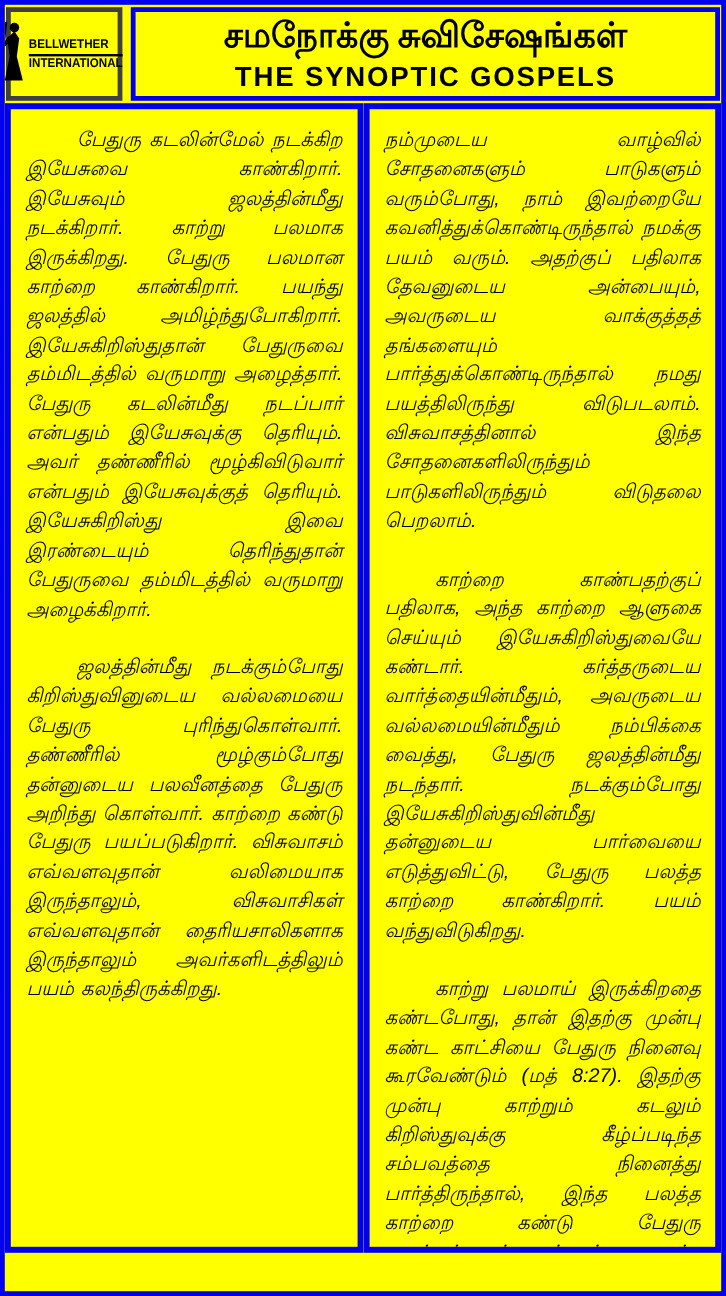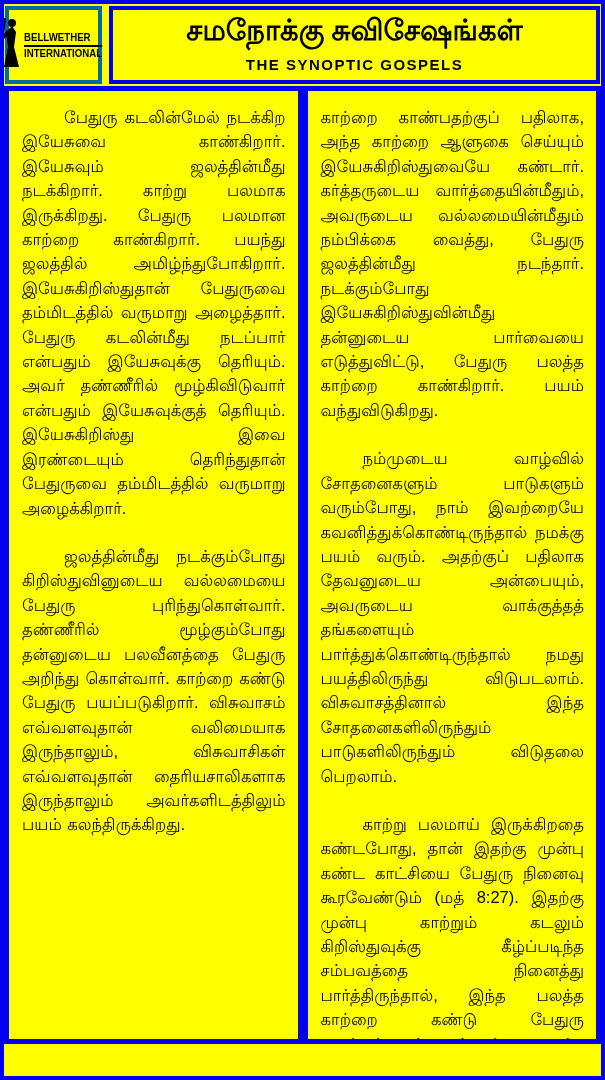--- a/index.html
+++ b/index.html
@@ -12,21 +12,21 @@
     overflow:hidden;
   }
   .header {
     display:flex;
     align-items:stretch;
     height:82px;
     padding:2px 1px;
     gap:7px;
   }
   .logo-box {
-    border:4px solid #0369a1;
+    border:4px solid #404040;
     background:#FFFF00;
     width:97px;
     display:flex;
     align-items:center;
     justify-content:center;
     gap:3px;
     padding:3px 2px;
     flex:0 0 auto;
   }
   .logo-figure { flex:0 0 auto; }
@@ -55,27 +55,28 @@
     padding:4px;
   }
   .title-tamil {
     font-family:"Liberation Serif", serif;
     font-weight:bold;
     font-size:29px;
     line-height:32px;
   }
   .title-english {
     font-weight:bold;
-    font-size:15px;
+    font-size:23px;
     line-height:25px;
     letter-spacing:1.5px;
   }
   .body-row {
     display:flex;
     height:958px;
+    font-style:italic;
   }
   .col {
     background:#FFFF00;
     border:5px solid #0000EE;
     width:50%;
     padding:14px 12px 10px 13px;
     overflow:hidden;
   }
   .col-left  { border-right-width:5px; }
   .col-right { border-left-width:5px; }
@@ -118,17 +119,17 @@
 
 
 </div>
 
 <div class="body-row">
   <div class="col col-left">
       <p>பேதுரு கடலின்மேல் நடக்கிற இயேசுவை காண்கிறார். இயேசுவும் ஜலத்தின்மீது நடக்கிறார். காற்று பலமாக இருக்கிறது. பேதுரு பலமான காற்றை காண்கிறார். பயந்து ஜலத்தில் அமிழ்ந்துபோகிறார். இயேசுகிறிஸ்துதான் பேதுருவை தம்மிடத்தில் வருமாறு அழைத்தார். பேதுரு கடலின்மீது நடப்பார் என்பதும் இயேசுவுக்கு தெரியும். அவர் தண்ணீரில் மூழ்கிவிடுவார் என்பதும் இயேசுவுக்குத் தெரியும். இயேசுகிறிஸ்து இவை இரண்டையும் தெரிந்துதான் பேதுருவை தம்மிடத்தில் வருமாறு அழைக்கிறார்.</p>
       <p>ஜலத்தின்மீது நடக்கும்போது கிறிஸ்துவினுடைய வல்லமையை பேதுரு புரிந்துகொள்வார். தண்ணீரில் மூழ்கும்போது தன்னுடைய பலவீனத்தை பேதுரு அறிந்து கொள்வார். காற்றை கண்டு பேதுரு பயப்படுகிறார். விசுவாசம் எவ்வளவுதான் வலிமையாக இருந்தாலும், விசுவாசிகள் எவ்வளவுதான் தைரியசாலிகளாக இருந்தாலும் அவர்களிடத்திலும் பயம் கலந்திருக்கிறது.</p>
     </div>
   <div class="col col-right">
+      <p>நம்முடைய வாழ்வில் சோதனைகளும் பாடுகளும் வரும்போது, நாம் இவற்றையே கவனித்துக்கொண்டிருந்தால் நமக்கு பயம் வரும். அதற்குப் பதிலாக தேவனுடைய அன்பையும், அவருடைய வாக்குத்தத் தங்களையும் பார்த்துக்கொண்டிருந்தால் நமது பயத்திலிருந்து விடுபடலாம். விசுவாசத்தினால் இந்த சோதனைகளிலிருந்தும் பாடுகளிலிருந்தும் விடுதலை பெறலாம்.</p>
       <p>காற்றை காண்பதற்குப் பதிலாக, அந்த காற்றை ஆளுகை செய்யும் இயேசுகிறிஸ்துவையே கண்டார். கர்த்தருடைய வார்த்தையின்மீதும், அவருடைய வல்லமையின்மீதும் நம்பிக்கை வைத்து, பேதுரு ஜலத்தின்மீது நடந்தார். நடக்கும்போது இயேசுகிறிஸ்துவின்மீது தன்னுடைய பார்வையை எடுத்துவிட்டு, பேதுரு பலத்த காற்றை காண்கிறார். பயம் வந்துவிடுகிறது.</p>
-      <p>நம்முடைய வாழ்வில் சோதனைகளும் பாடுகளும் வரும்போது, நாம் இவற்றையே கவனித்துக்கொண்டிருந்தால் நமக்கு பயம் வரும். அதற்குப் பதிலாக தேவனுடைய அன்பையும், அவருடைய வாக்குத்தத் தங்களையும் பார்த்துக்கொண்டிருந்தால் நமது பயத்திலிருந்து விடுபடலாம். விசுவாசத்தினால் இந்த சோதனைகளிலிருந்தும் பாடுகளிலிருந்தும் விடுதலை பெறலாம்.</p>
       <p>காற்று பலமாய் இருக்கிறதை கண்டபோது, தான் இதற்கு முன்பு கண்ட காட்சியை பேதுரு நினைவு கூரவேண்டும் (மத் 8:27). இதற்கு முன்பு காற்றும் கடலும் கிறிஸ்துவுக்கு கீழ்ப்படிந்த சம்பவத்தை நினைத்து பார்த்திருந்தால், இந்த பலத்த காற்றை கண்டு பேதுரு பயப்பட்டிருக்கமாட்டார். பலத்த காற்றும் கடலும் எப்போதும் இயேசுவுக்கு கீழ்ப்படியும். அவர் நம்மோடு இருக்கும்போது நாம் காற்றையும் கடலையும் பார்த்து பயப்படவேண்டியதில்லை.</p>
     </div>
 </div>
 
 </body></html>

